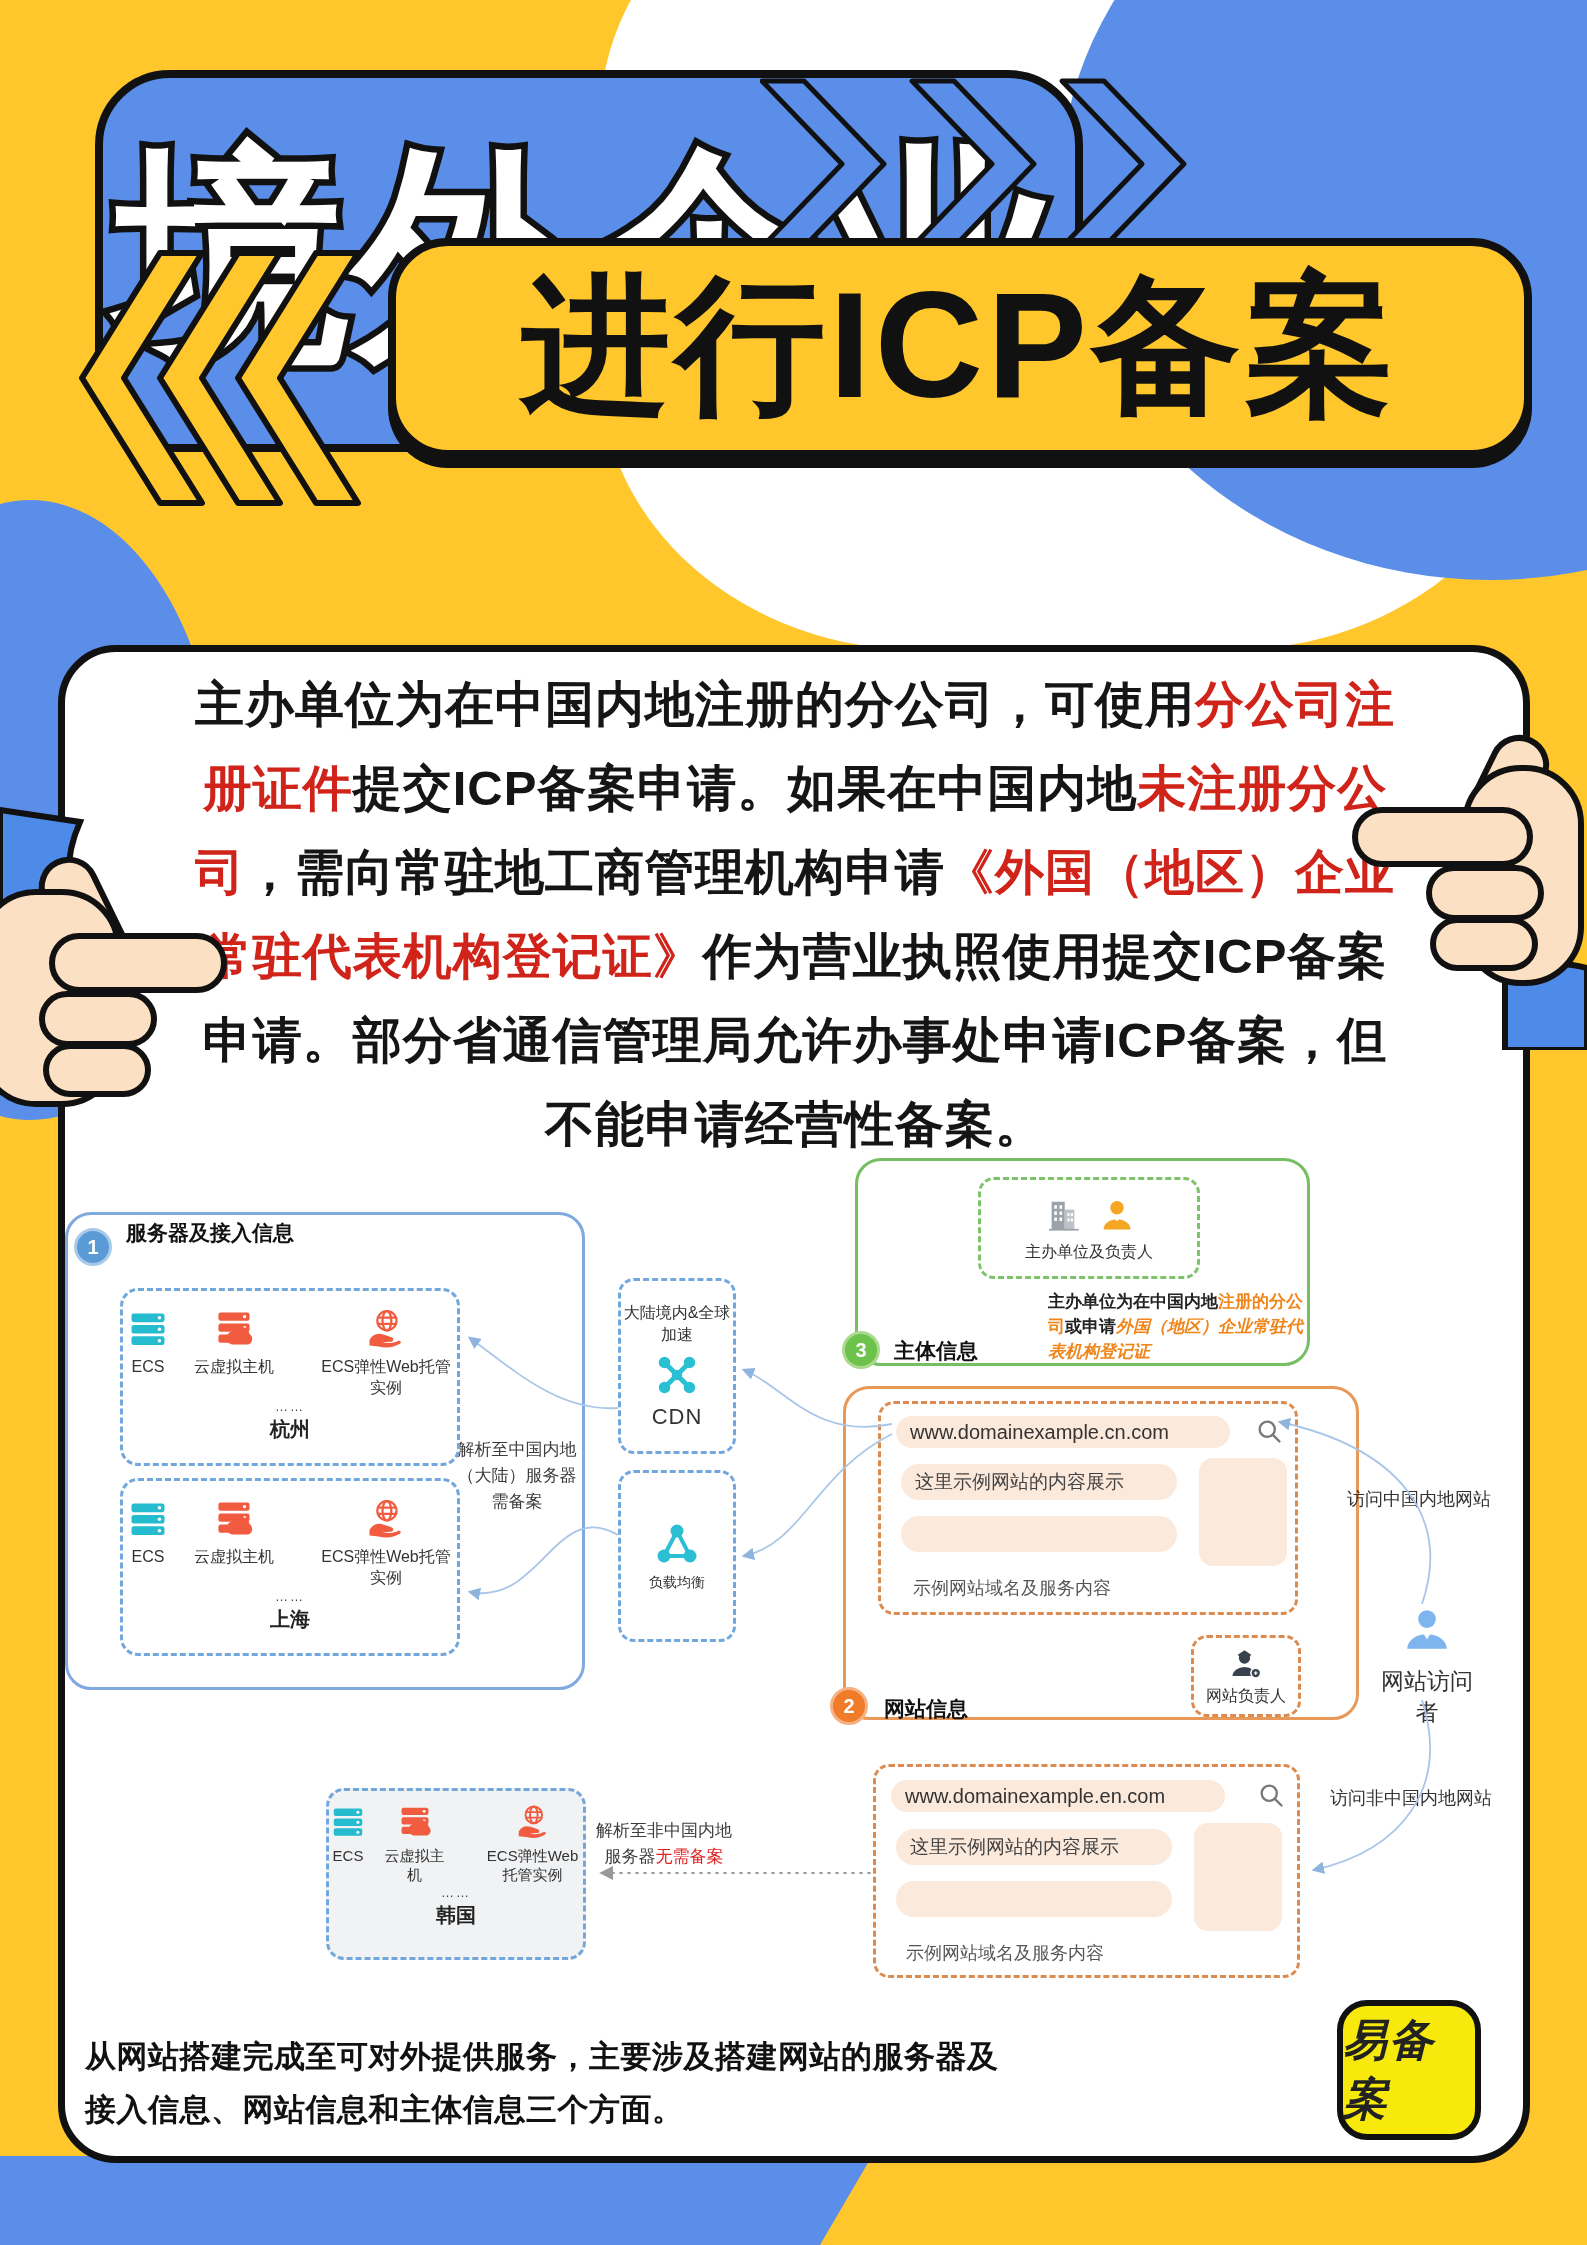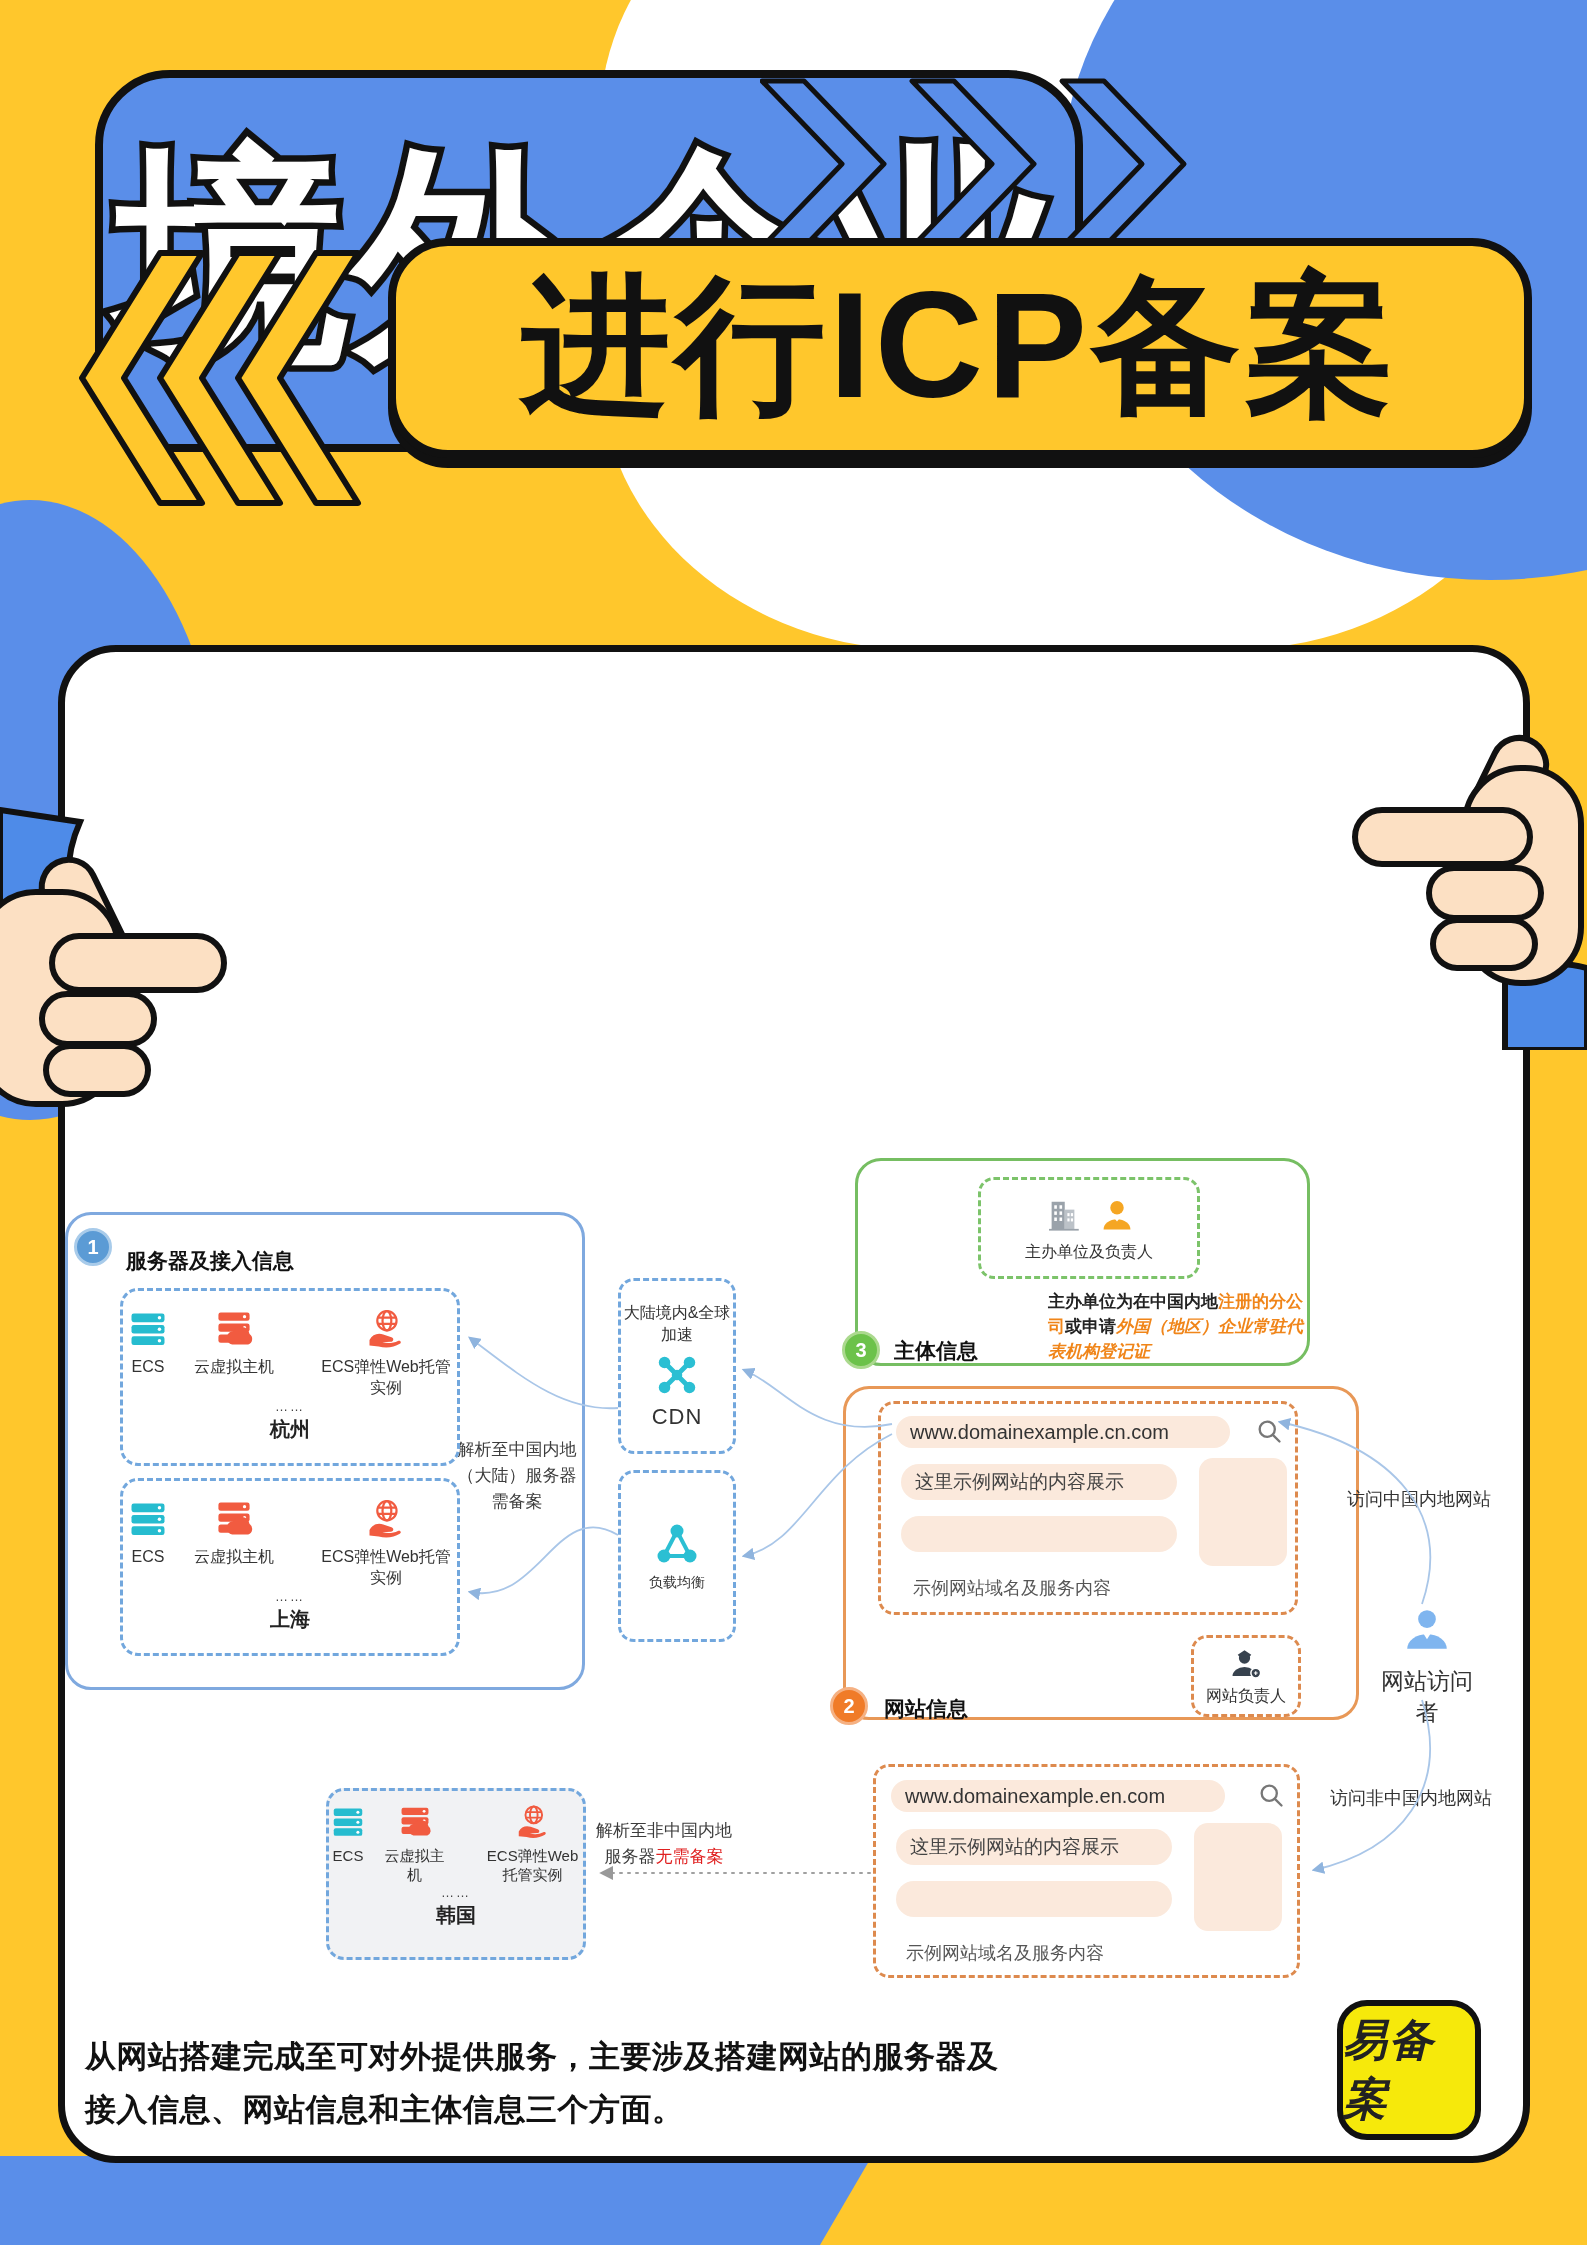--- a/index.html
+++ b/index.html
@@ -198,24 +198,25 @@
       <polygon transform="translate(102,0)" points="58,3 100,3 22,128 100,253 58,253 -20,128"></polygon>
       <polygon transform="translate(180,0)" points="58,3 100,3 22,128 100,253 58,253 -20,128"></polygon>
     </g>
   </svg>
   <div class="subtitle-box">
     <span class="subtitle-text">进行ICP备案</span>
   </div>
 
   <div class="card"></div>
 
+  <p class="intro"><span>主办单位为在中国内地注册的分公司，可使用</span><span class="rd">分公司注册证件</span><span>提交ICP备案申请。如果在中国内地</span><span class="rd">未注册分公司</span><span>，需向常驻地工商管理机构申请</span><span class="rd">《外国（地区）企业常驻代表机构登记证》</span><span>作为营业执照使用提交ICP备案申请。部分省通信管理局允许办事处申请ICP备案，但不能申请经营性备案。</span></p>
 
   <div class="sec sec-server">
     <div class="nbadge blue" style="left:6px;top:13px;">1</div>
-    <div class="sectitle" style="left:58px;top:32px;text-align:center;">服务器及接入信息</div>
+    <div class="sectitle" style="left:58px;top:4px;text-align:center;">服务器及接入信息</div>
     <div class="note" style="left:384px;top:222px;width:130px;">解析至中国内地（大陆）服务器需备案</div>
   </div>
 
   <div class="grp" style="left:120px;top:1288px;width:340px;height:178px;">
     <div class="row">
       <div class="col">
           <span class="ic">
             <svg width="44" height="44">
               <use href="#i-ecs"></use>
             </svg>

